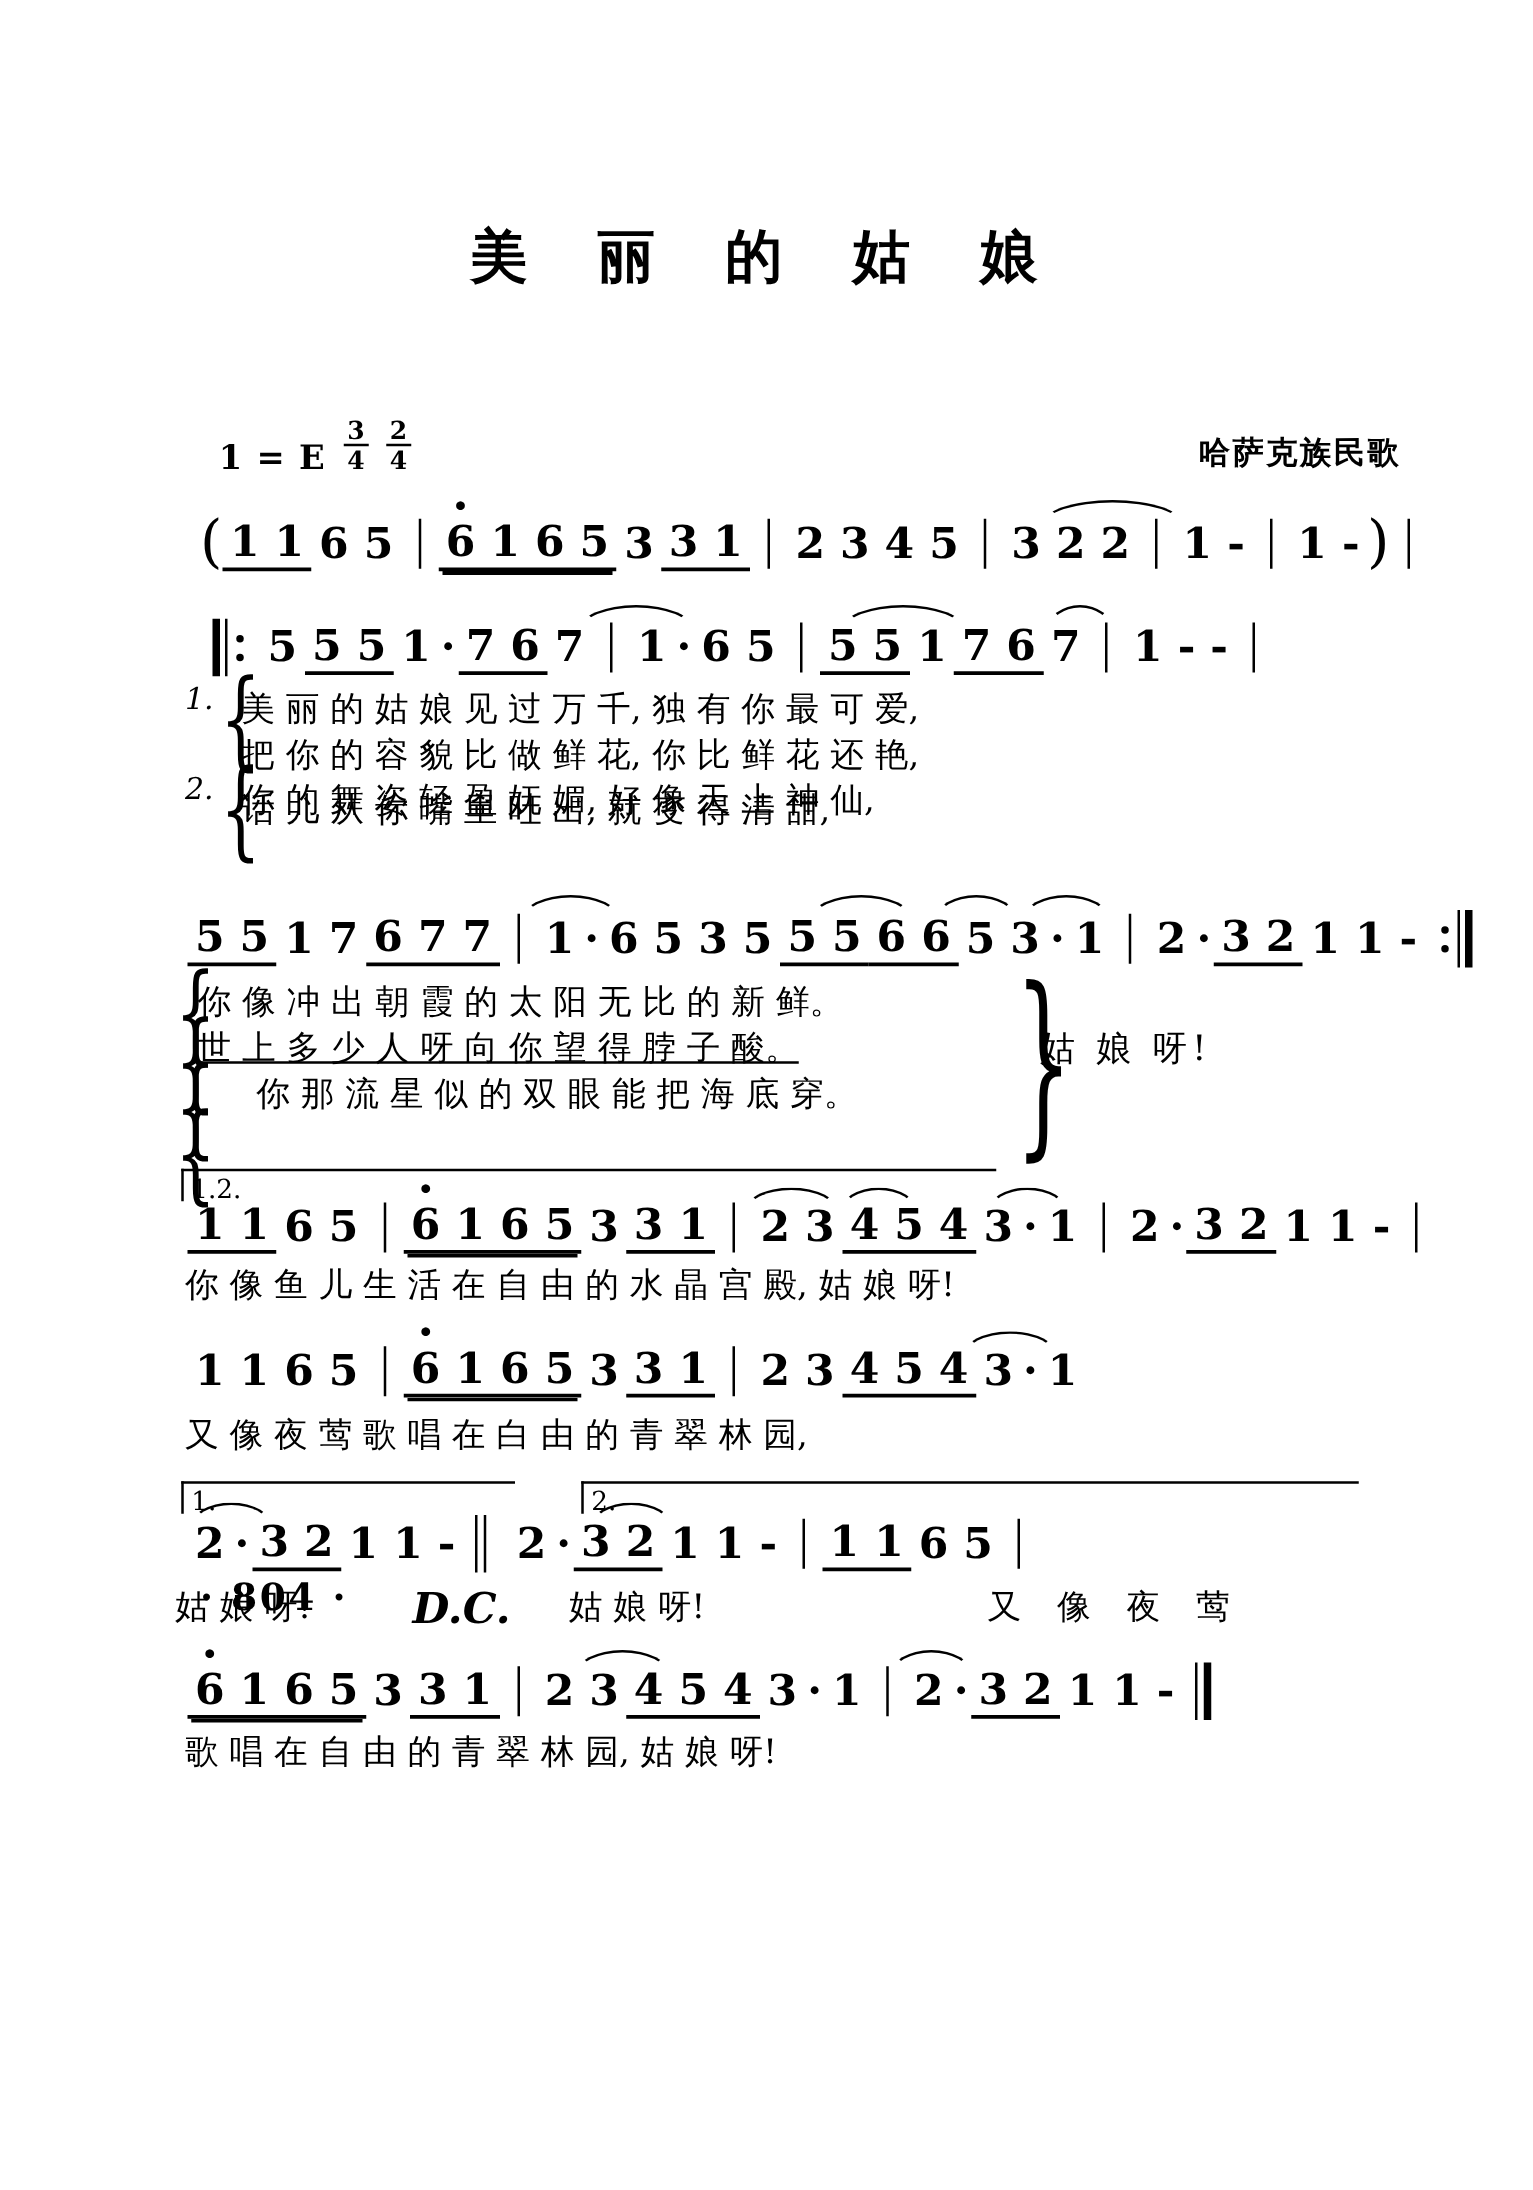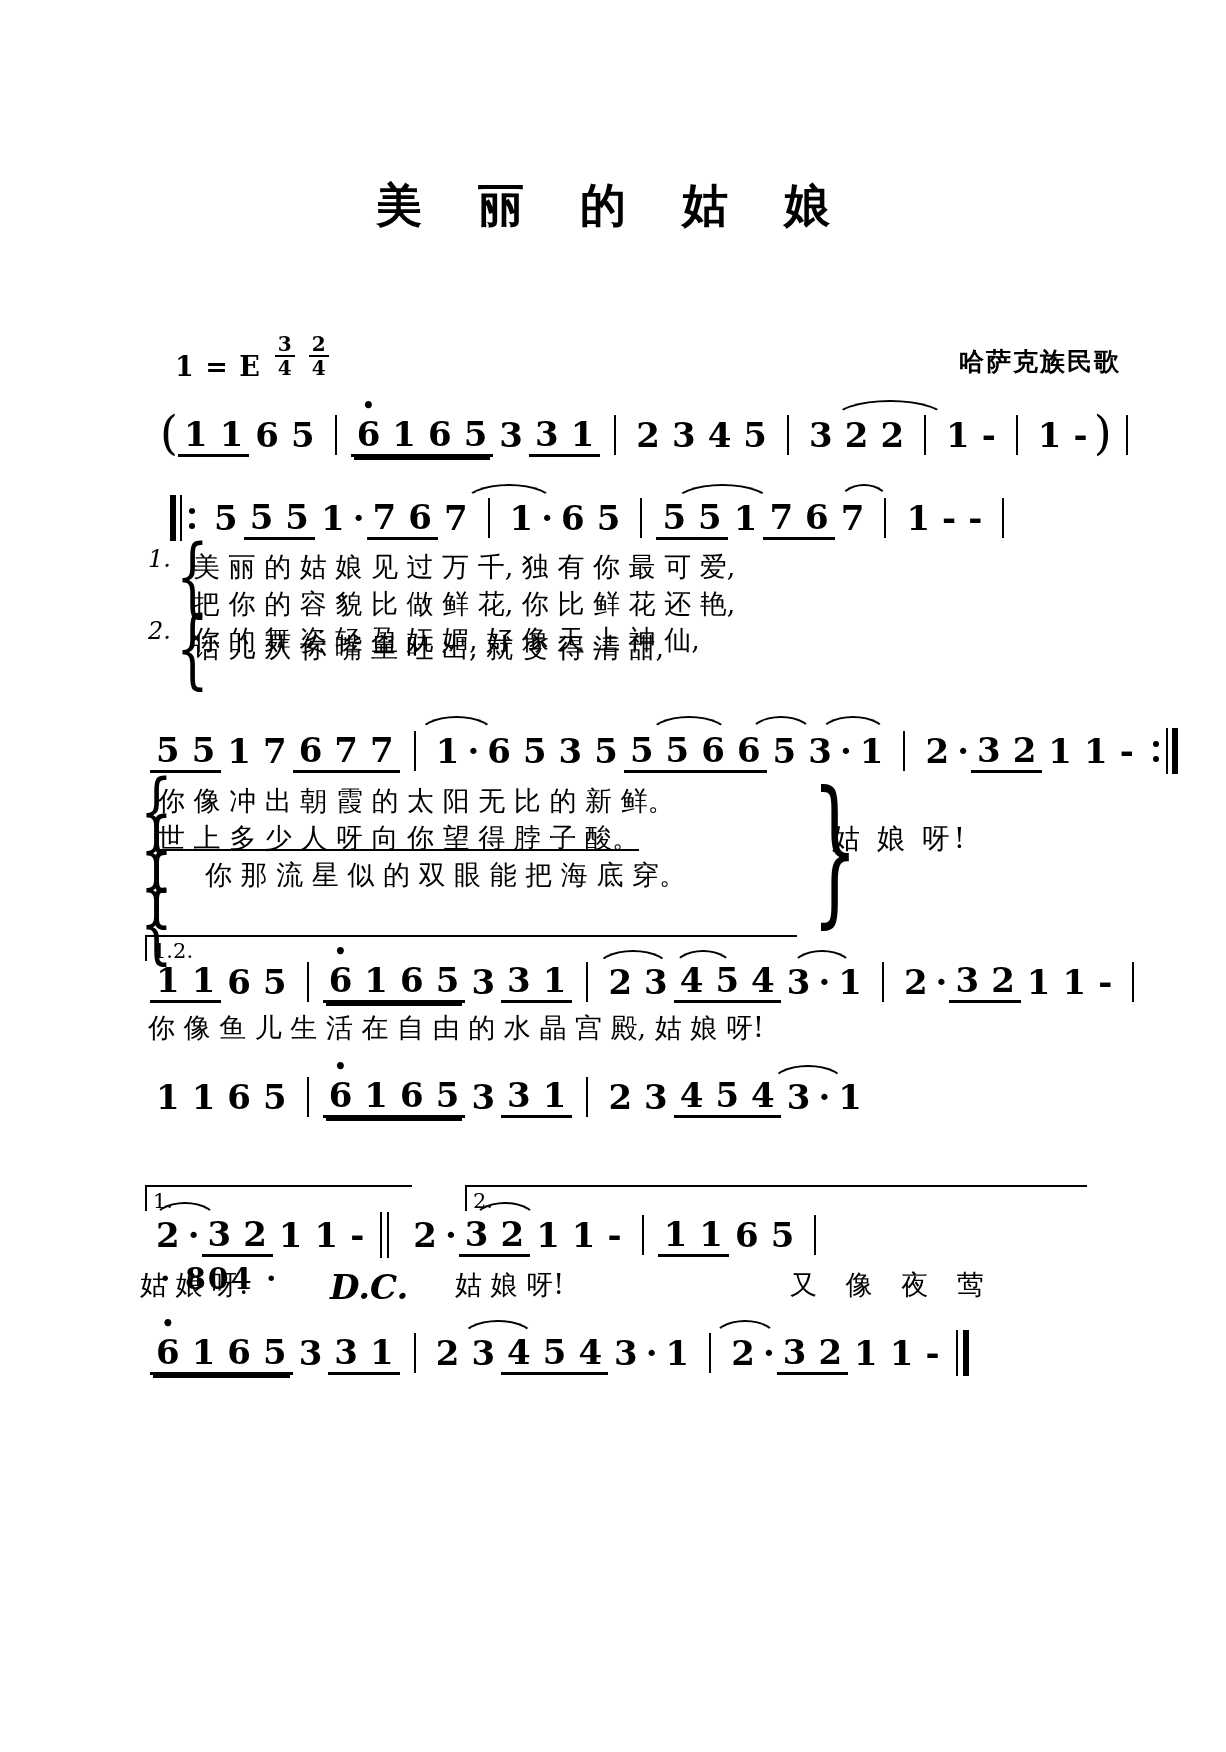--- a/index.html
+++ b/index.html
@@ -490,20 +490,21 @@
           <span class="n">5</span>
           <span class="n">4</span>
         </span>
       <span class="n">3</span>
         <span class="dot">·</span>
       <span class="n">1</span>
     </div>
   </div>
   <div class="slur" style="top:1065px; left:770px; width:72px;"></div>
 
+  <div class="lyr" style="top:1130px; left:148px;">又 像 夜 莺    歌 唱 在 白  由 的    青 翠 林      园,</div>
 
   <div class="volta" style="top:1185px; left:145px; width:265px;">
     <span>1.</span>
   </div>
   <div class="volta" style="top:1185px; left:465px; width:620px;">
     <span>2.</span>
   </div>
 
   <div class="row" style="top:1212px; left:150px;">
     <div class="notes">
@@ -583,16 +584,17 @@
       <span class="n">-</span>
       <span class="dbar">
           <span class="t"></span>
           <span class="k"></span>
         </span>
     </div>
   </div>
   <div class="slur" style="top:1320px; left:460px; width:72px;"></div>
   <div class="slur" style="top:1320px; left:712px; width:62px;"></div>
 
+  <div class="lyr" style="top:1383px; left:148px;">歌 唱 在 自 由 的  青 翠 林    园,     姑   娘  呀!</div>
 
   <div class="pagenum">· 804 ·</div>
 
 </div>
 
 </body></html>

